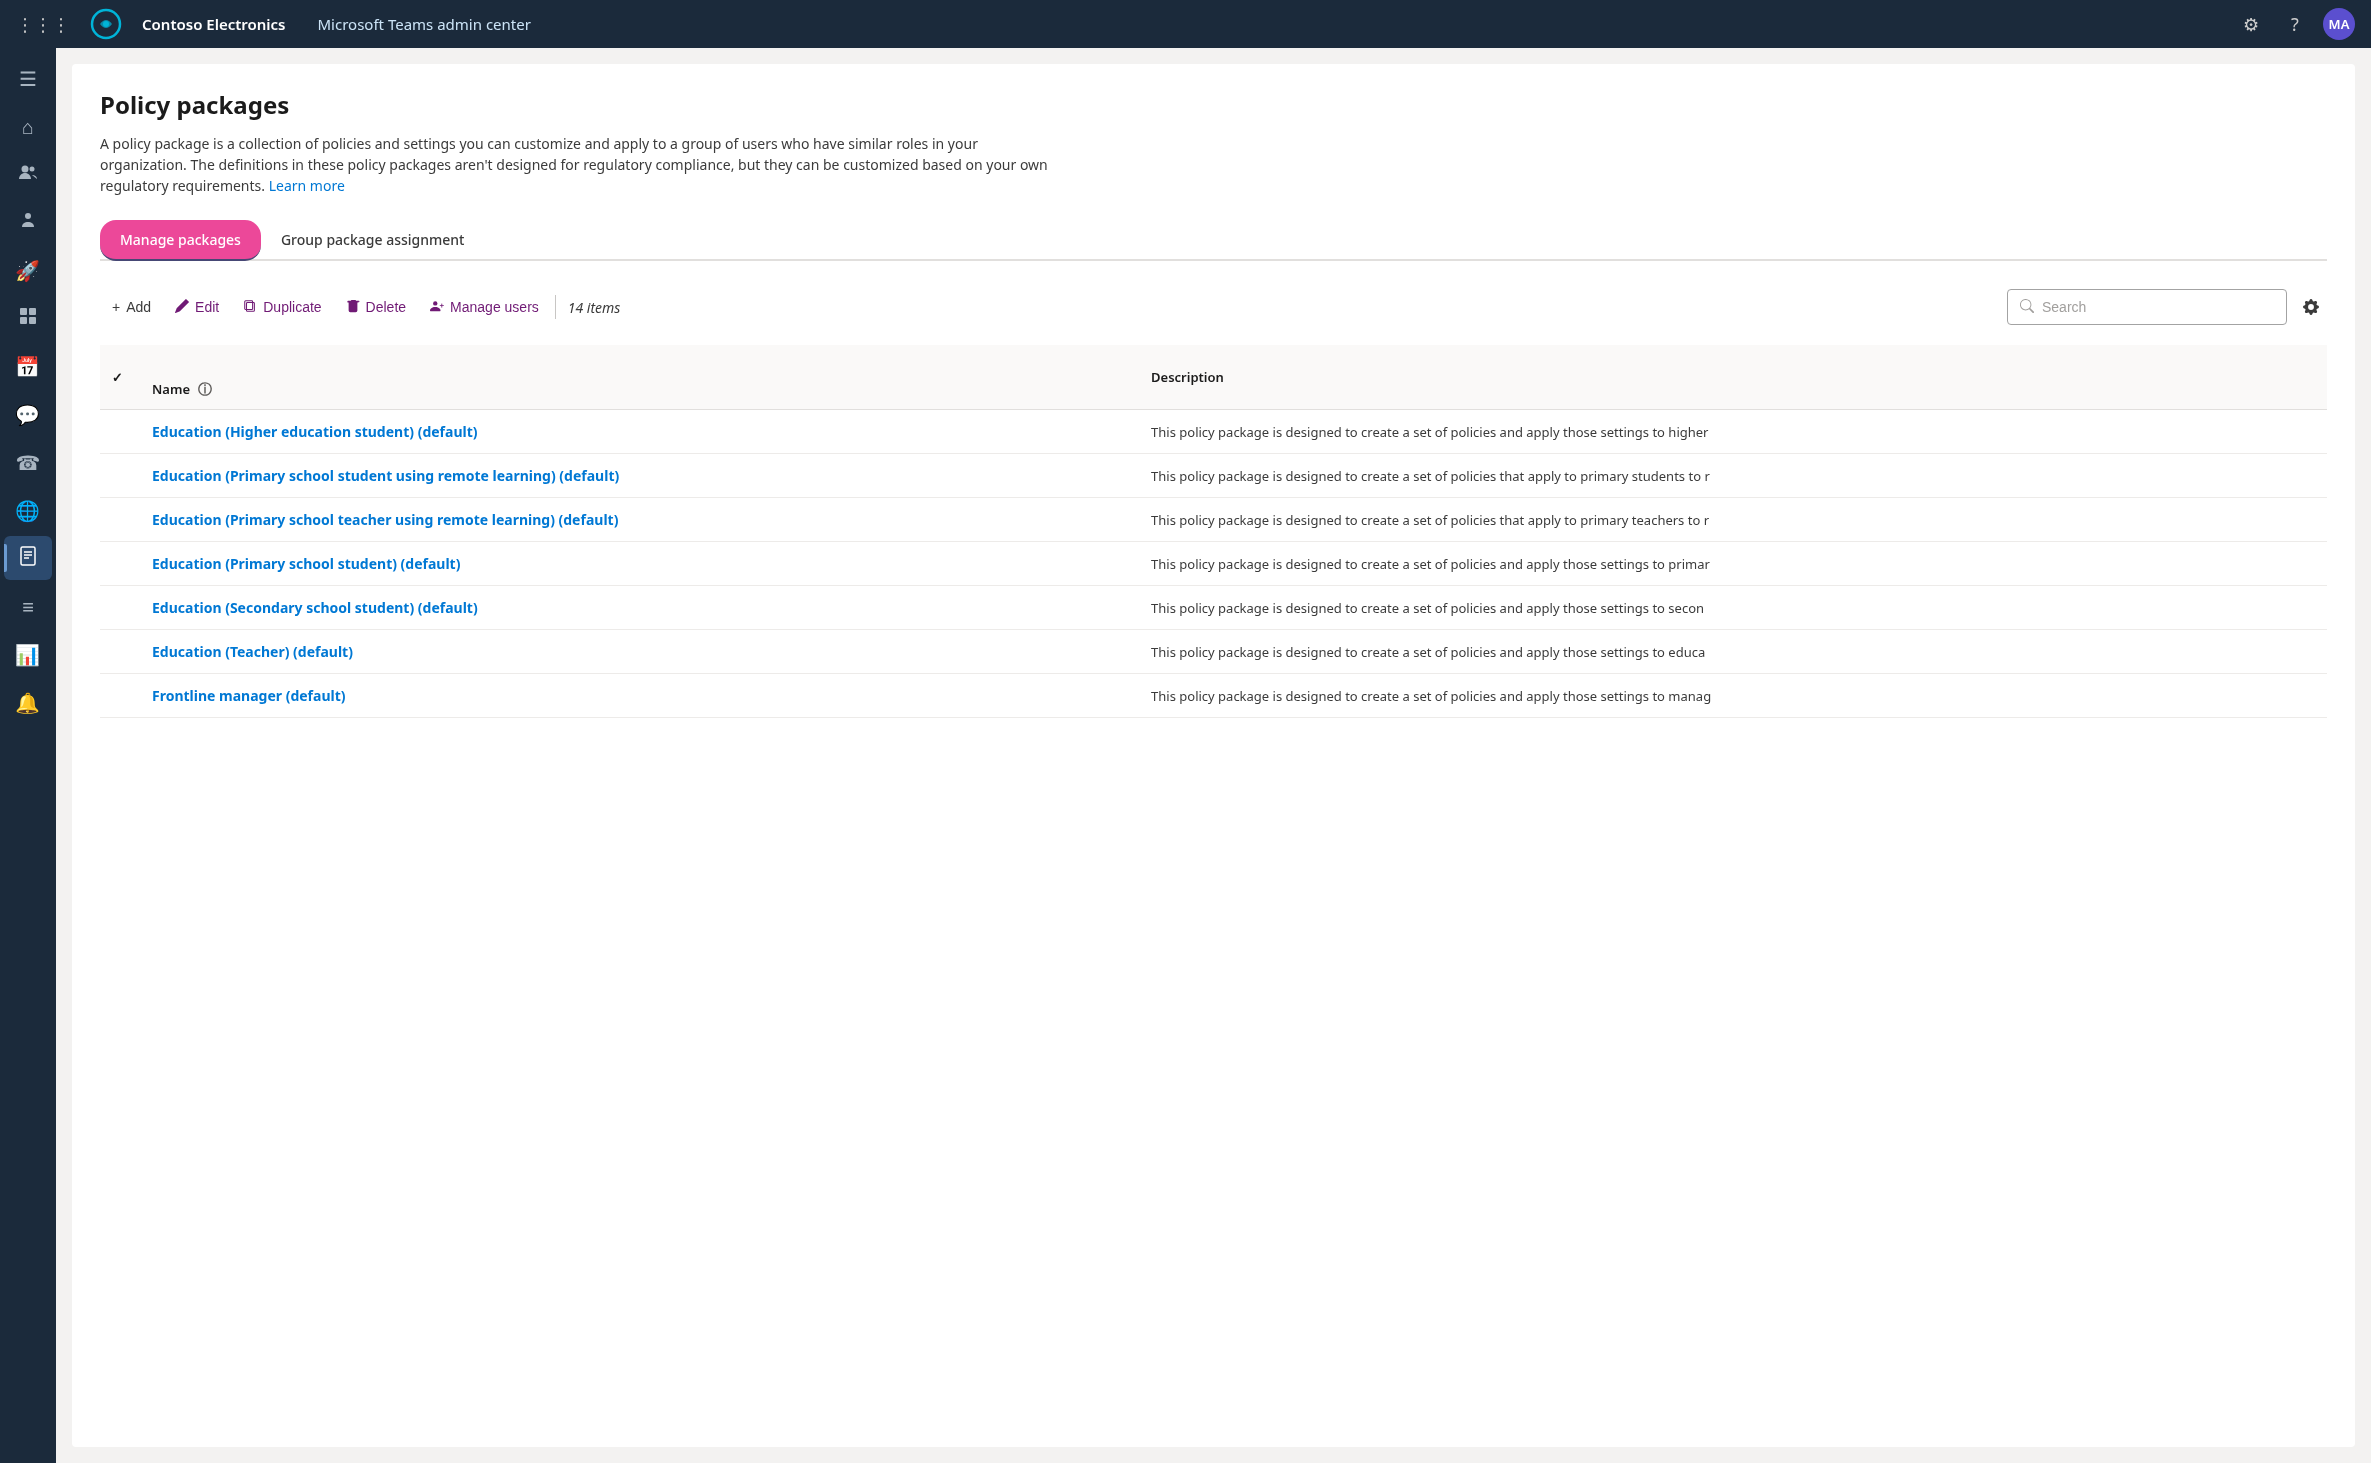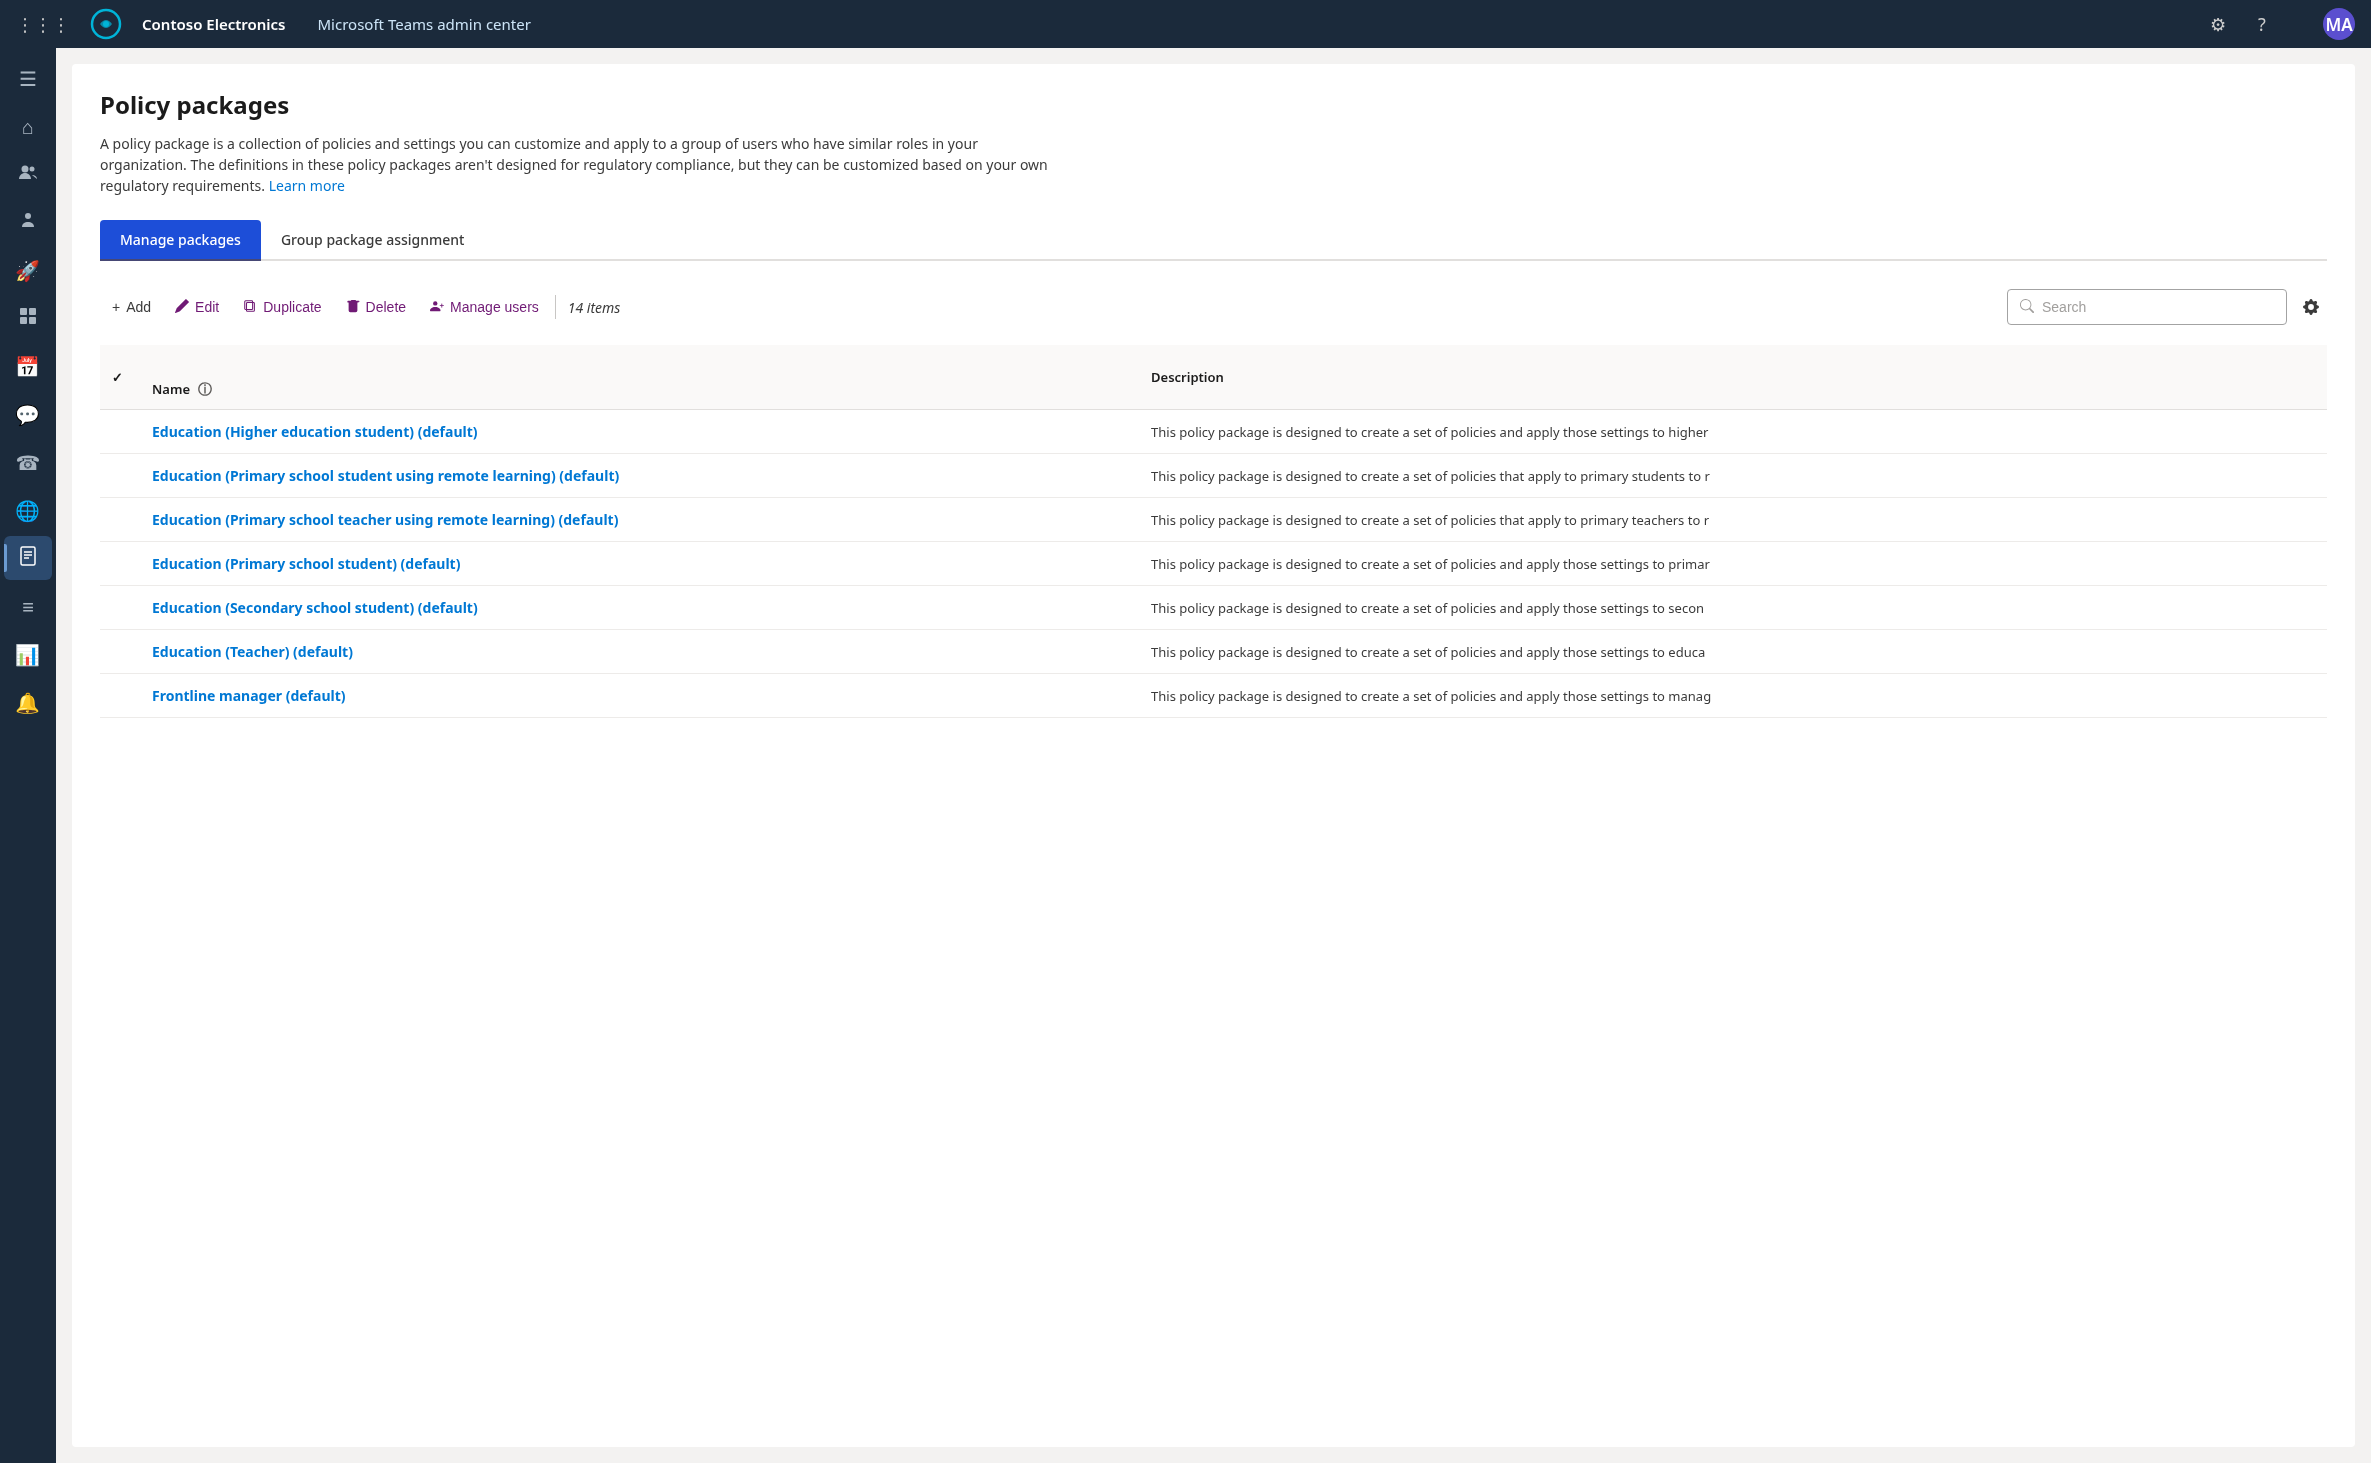--- a/index.html
+++ b/index.html
@@ -15,21 +15,21 @@
       flex-shrink: 0;
       gap: 12px;
     }
     .topnav-grid-icon { color: #ccc; font-size: 18px; cursor: pointer; margin-right: 8px; }
     .topnav-logo { display: flex; align-items: center; gap: 20px; }
     .topnav-logo-icon { width: 32px; height: 32px; }
     .topnav-org { color: #fff; font-size: 15px; font-weight: 600; }
     .topnav-app { color: #cce4f7; font-size: 15px; margin-left: 20px; }
     .topnav-spacer { flex: 1; }
     .topnav-icon-btn { color: #ccc; font-size: 18px; cursor: pointer; width: 32px; height: 32px; display: flex; align-items: center; justify-content: center; border-radius: 4px; }
-    .topnav-avatar { width: 32px; height: 32px; border-radius: 50%; background: #5b4fcf; color: #fff; font-size: 17px; font-weight: 600; display: flex; align-items: center; justify-content: center; cursor: pointer; margin-left: 33px; }
+    .topnav-avatar { width: 32px; height: 32px; border-radius: 50%; background: #5b4fcf; color: #fff; font-size: 13px; font-weight: 600; display: flex; align-items: center; justify-content: center; cursor: pointer; }
 
     
     .main-layout { display: flex; flex: 1; overflow: hidden; }
 
     
     .sidebar {
       width: 56px;
       background: #1b2a3b;
       display: flex;
       flex-direction: column;
@@ -99,23 +99,24 @@
       padding: 10px 20px;
       font-size: 14px;
       font-weight: 500;
       cursor: pointer;
       border-radius: 4px 4px 0 0;
       color: #3b3b3b;
       border-bottom: 2px solid transparent;
       margin-bottom: -2px;
     }
     .tab.active {
-      background: #1d4ed8;
+      background: #ec4899;
       color: #fff;
       border-bottom-color: #464775;
+      border-radius: 16px;
     }
 
     
     .toolbar {
       display: flex;
       align-items: center;
       gap: 0;
       margin-bottom: 12px;
       padding: 8px 0;
     }

